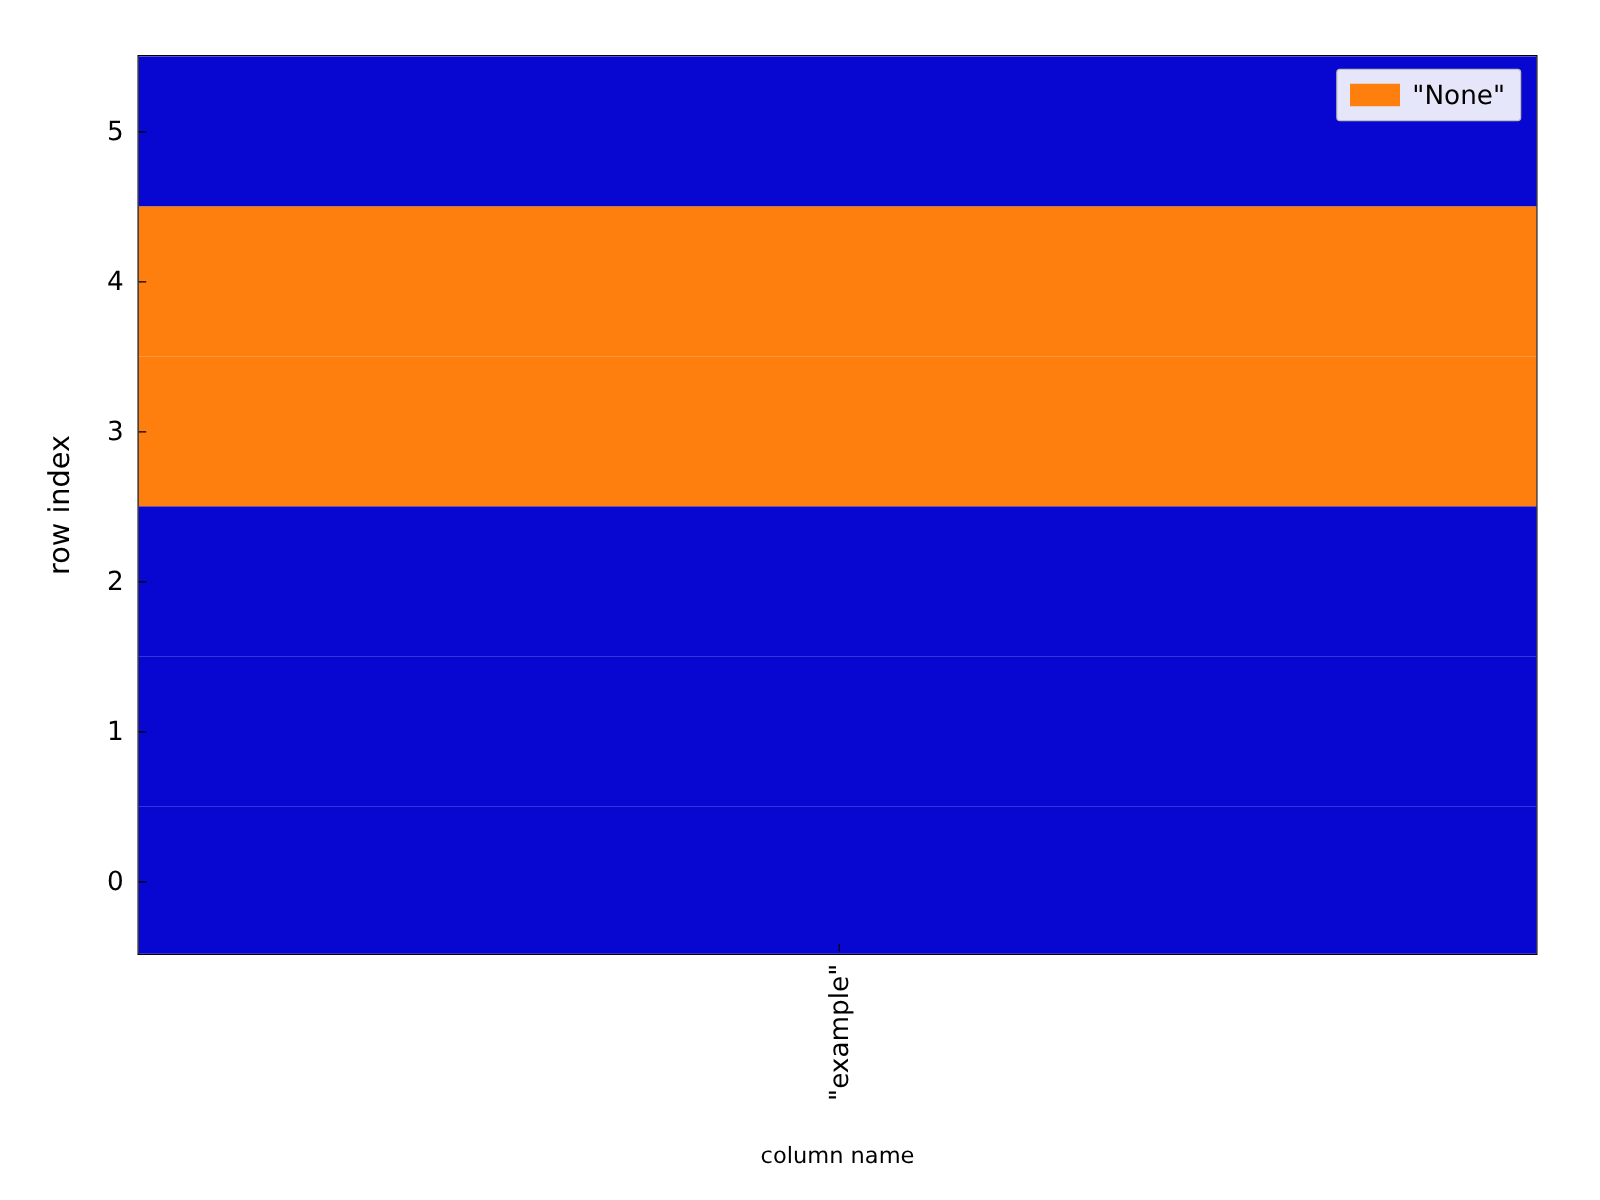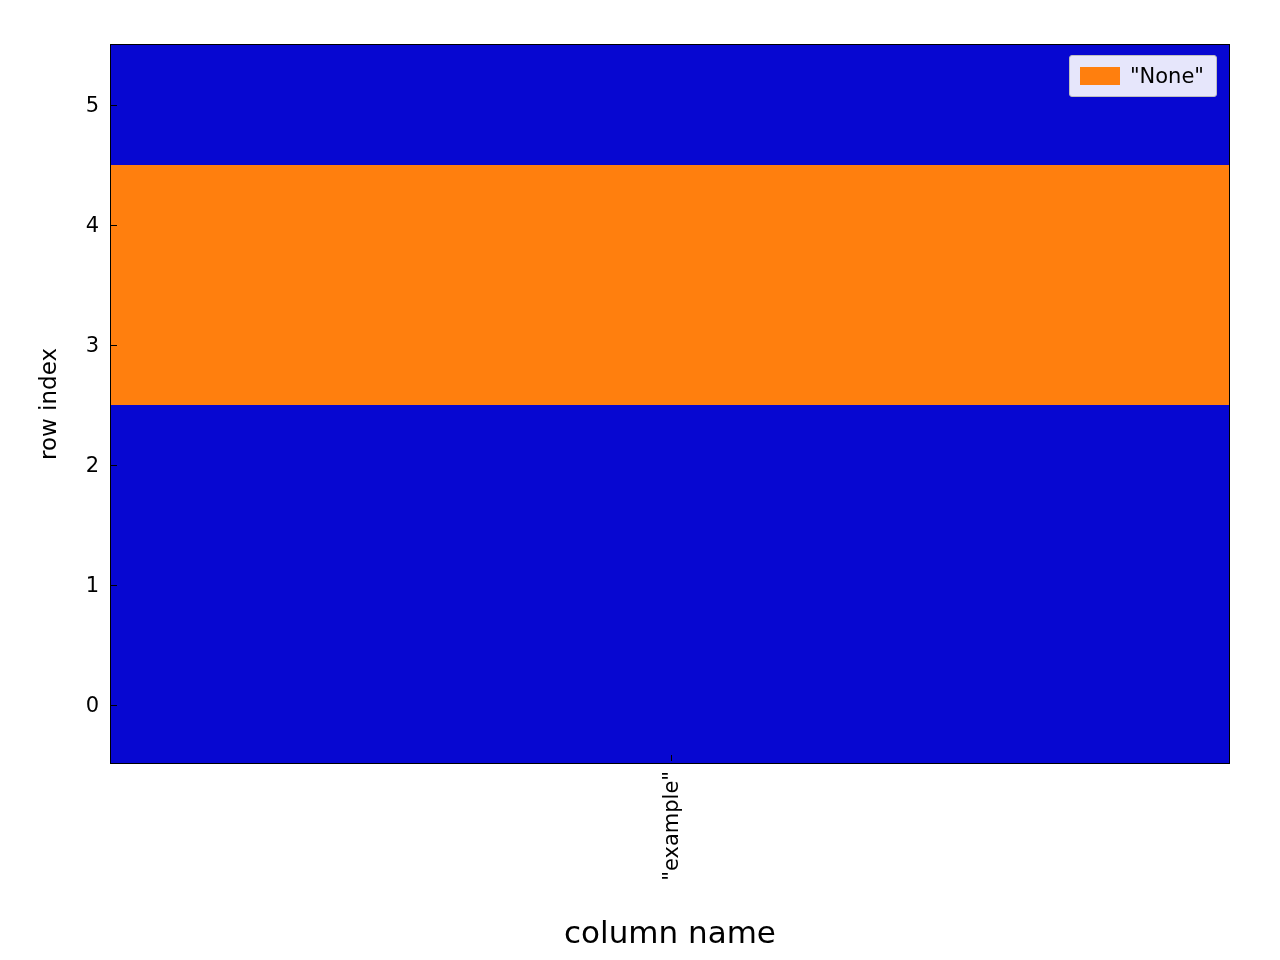--- a/index.html
+++ b/index.html
@@ -73,21 +73,21 @@
     position: absolute;
     transform-origin: center;
     transform: translate(-50%, -50%) rotate(-90deg);
     font-size: 23px;
     color: black;
     white-space: nowrap;
   }
   .xlabel {
     position: absolute;
     transform: translate(-50%, 0);
-    font-size: 31px;
+    font-size: 18px;
     color: black;
     white-space: nowrap;
   }
   .legend {
     position: absolute;
     border: 1px solid #bfbfbf;
     border-radius: 3px;
     background: rgba(255,255,255,0.9);
     padding: 8px 12px 8px 10px;
     box-sizing: border-box;

